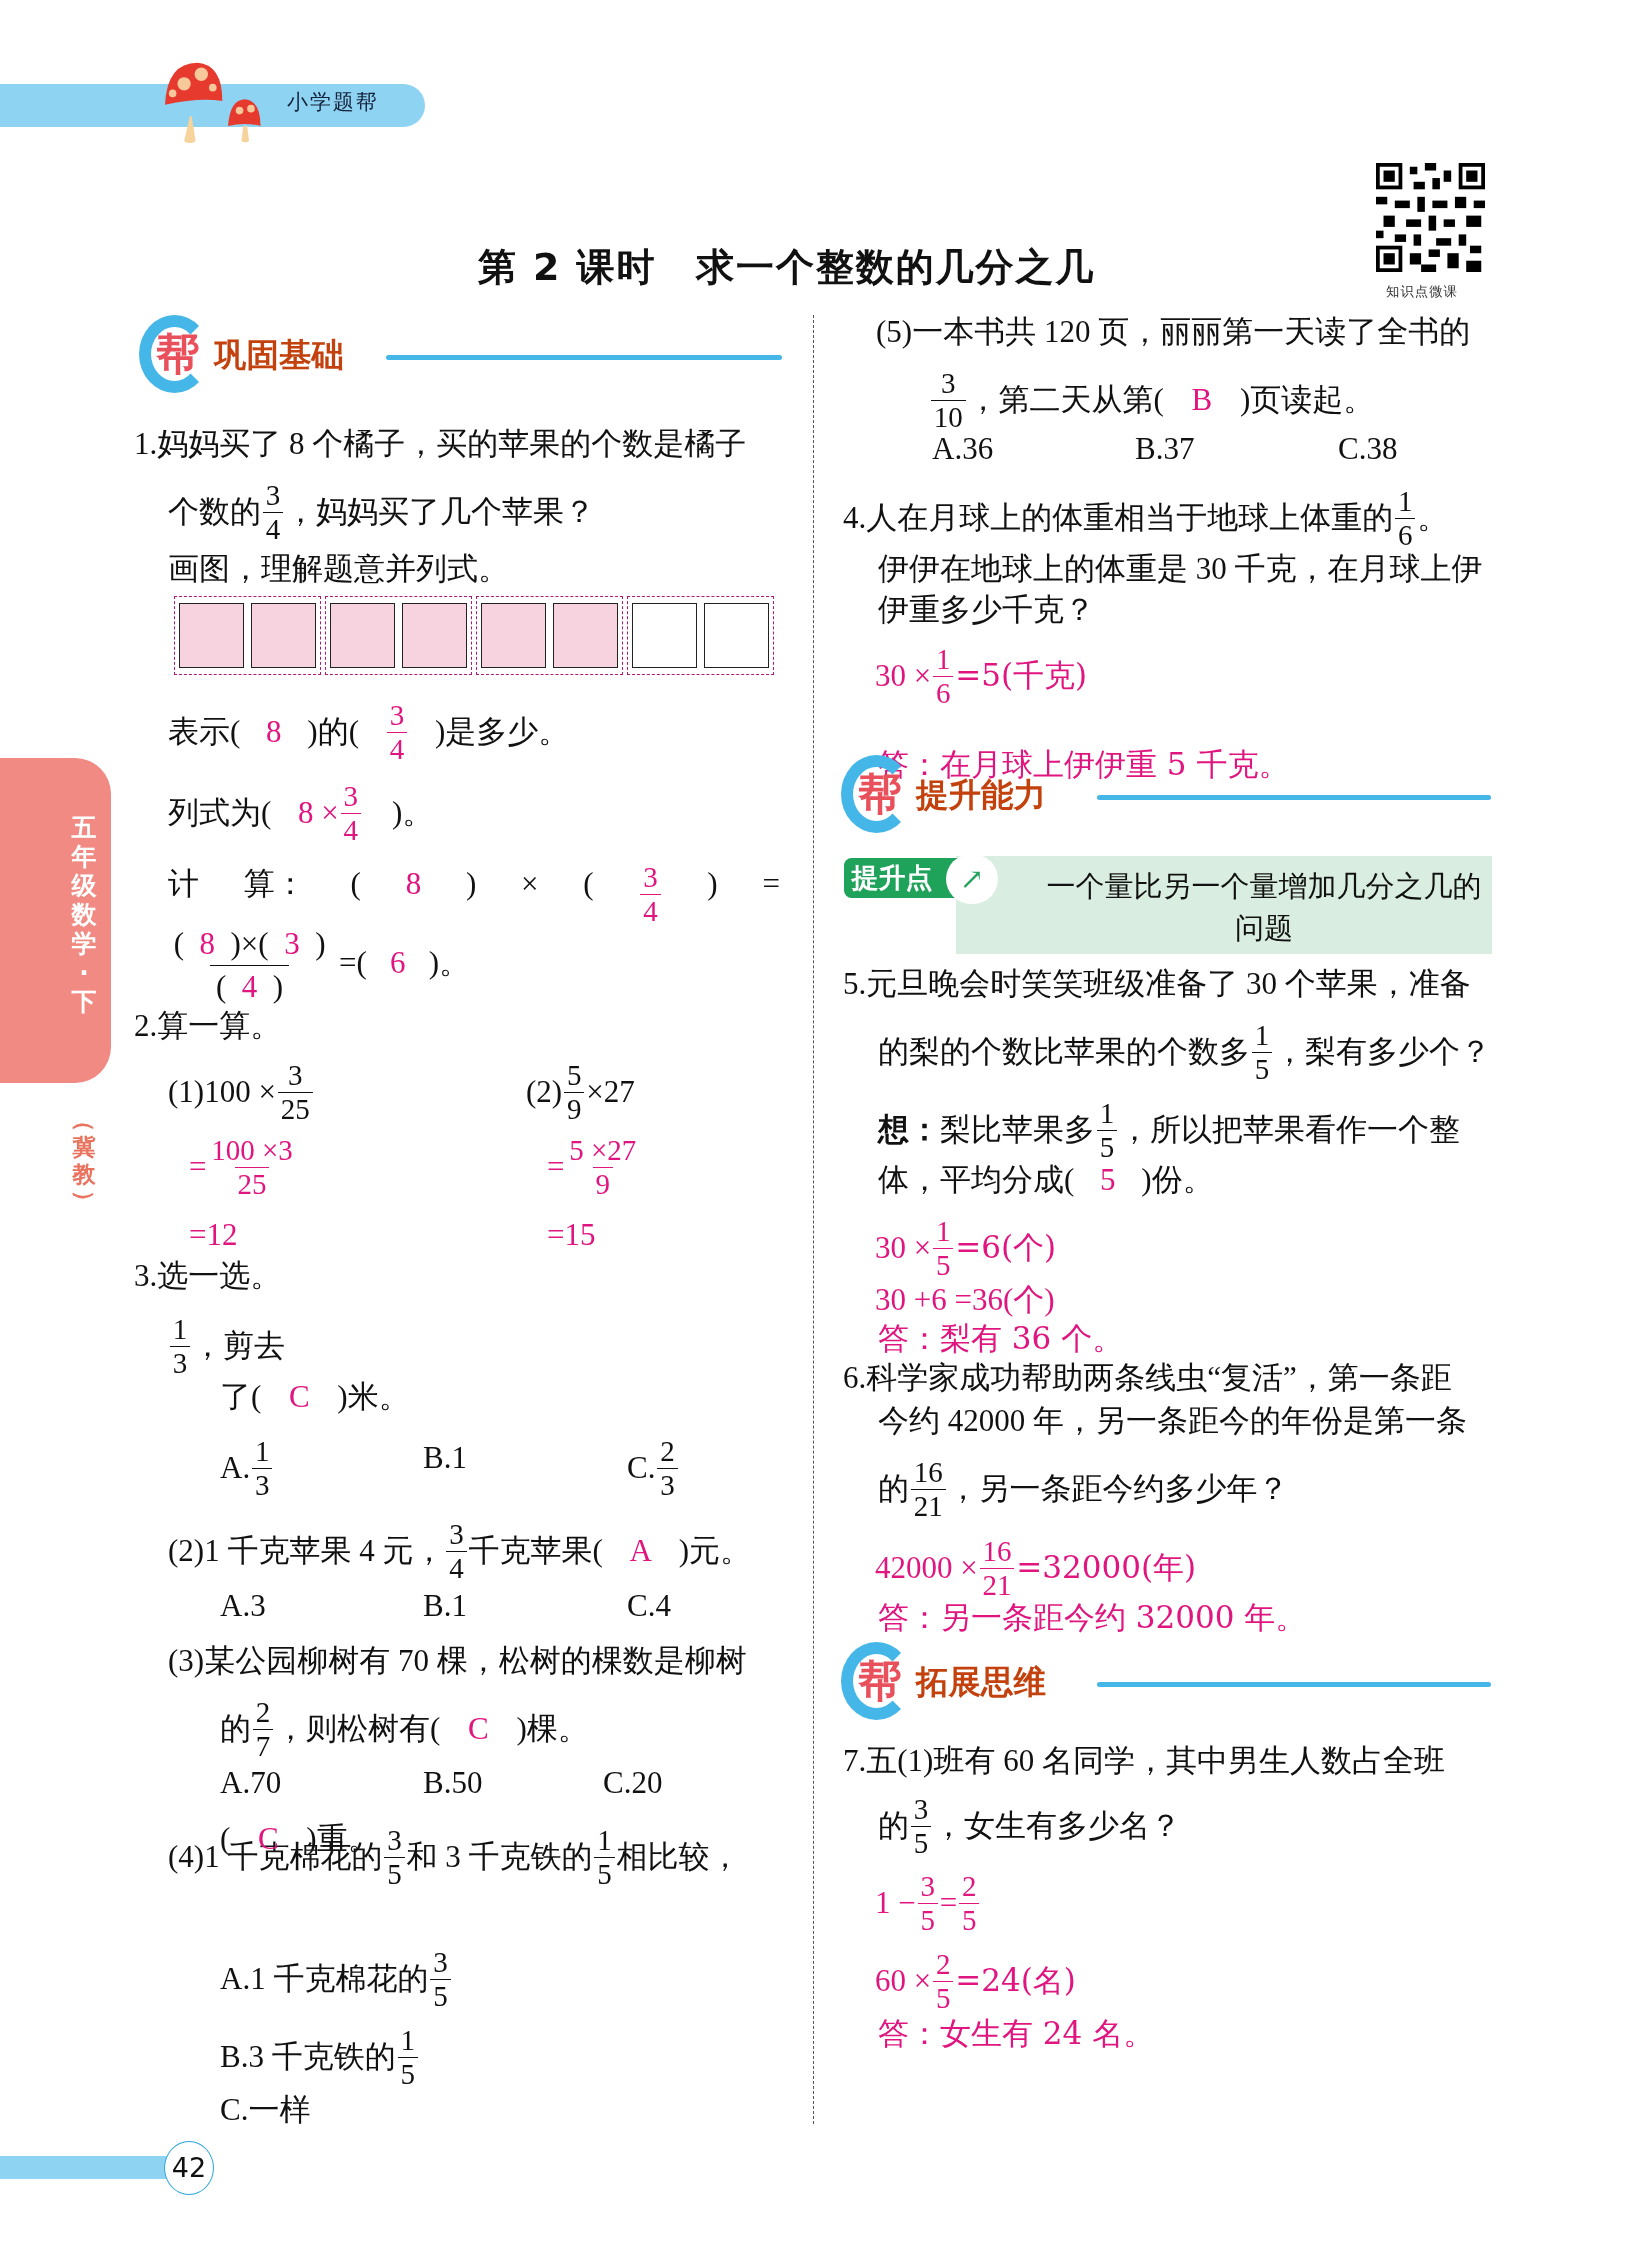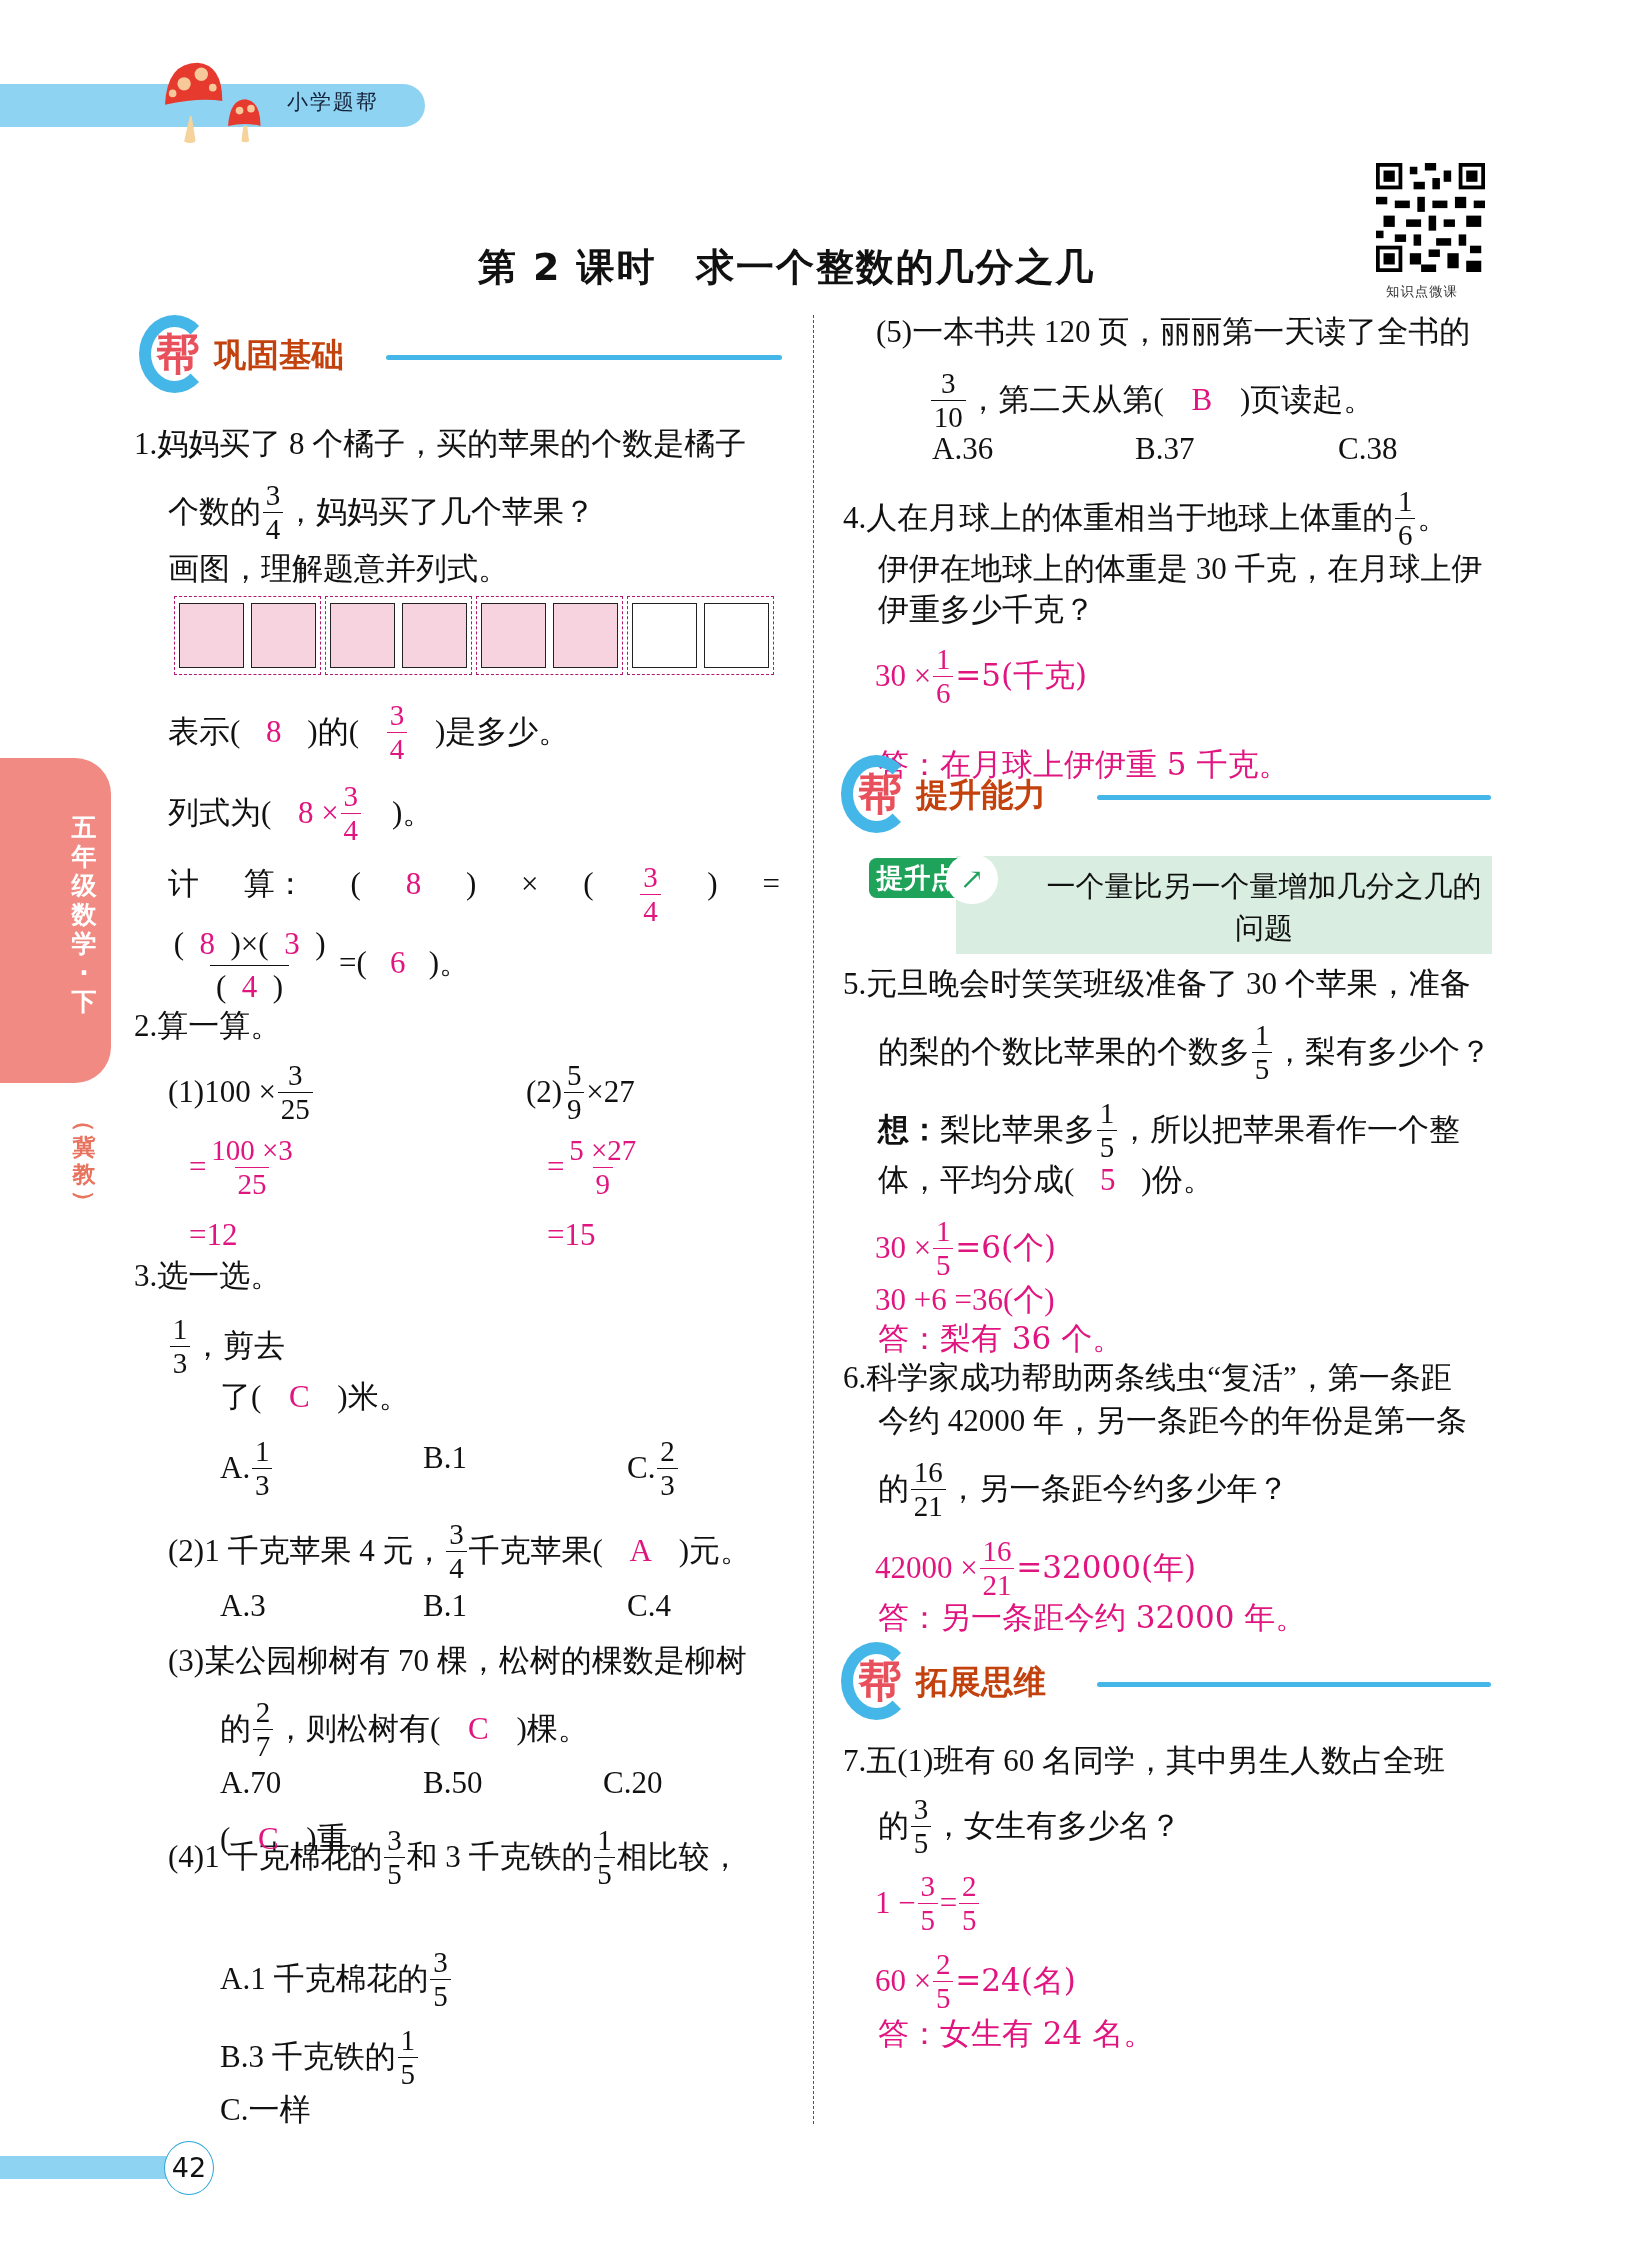--- a/index.html
+++ b/index.html
@@ -37,21 +37,21 @@
   .sec .line{position:absolute;top:40px;height:4.8px;background:#45b6e8;border-radius:2.9px;}
   
   .boxrow{left:174px;top:596px;width:600px;height:79px;display:flex;gap:3.8px;}
   .grp{flex:1;border:1.9px dashed #b01872;display:flex;gap:7.6px;padding:5.7px 3.8px;box-sizing:border-box;}
   .cell{flex:1;border:1.9px solid #222;box-sizing:border-box;}
   .cell.f{background:#f7d3df;}
   .divider{left:813px;top:315px;height:1809px;border-left:1.9px dashed #555;}
   
   .tsd-bg{left:956px;top:856px;width:536px;height:98px;background:#d9eee0;}
   .tsd-badge{left:844px;top:858px;width:107px;height:40px;background:#1fa35a;border-radius:7.6px 0 0 7.6px;
-             color:#fff;font-family:"DejaVu Sans",sans-serif;font-weight:bold;font-size:27px;line-height:40px;padding-left:7.6px;margin-left:25px;}
+             color:#fff;font-family:"DejaVu Sans",sans-serif;font-weight:bold;font-size:27px;line-height:40px;padding-left:7.6px;}
   .tsd-icon{left:946px;top:854px;width:52px;height:50px;background:#fff;border-radius:25px;
             color:#1fa35a;font-size:29px;line-height:50px;text-align:center;}
   .tsd-text{left:1044px;top:865px;width:440px;font-family:"DejaVu Sans",sans-serif;font-size:29px;line-height:42px;text-align:center;}
   
   .foot-band{left:0;top:2156px;width:170px;height:23px;background:#8fd3f2;}
   .page-no{left:164px;top:2141px;width:48px;height:52px;border:1.9px solid #2aa6d9;border-radius:50%;
            background:#fff;font-family:"DejaVu Sans",sans-serif;font-size:27px;line-height:52px;text-align:center;}
   .bigfrac{display:inline-flex;flex-direction:column;align-items:center;vertical-align:middle;line-height:1.1;}
   .bigfrac .n{padding:0 5.7px 3.8px;}
   .bigfrac .d{padding:3.8px 5.7px 0;border-top:1.9px solid #111;}

